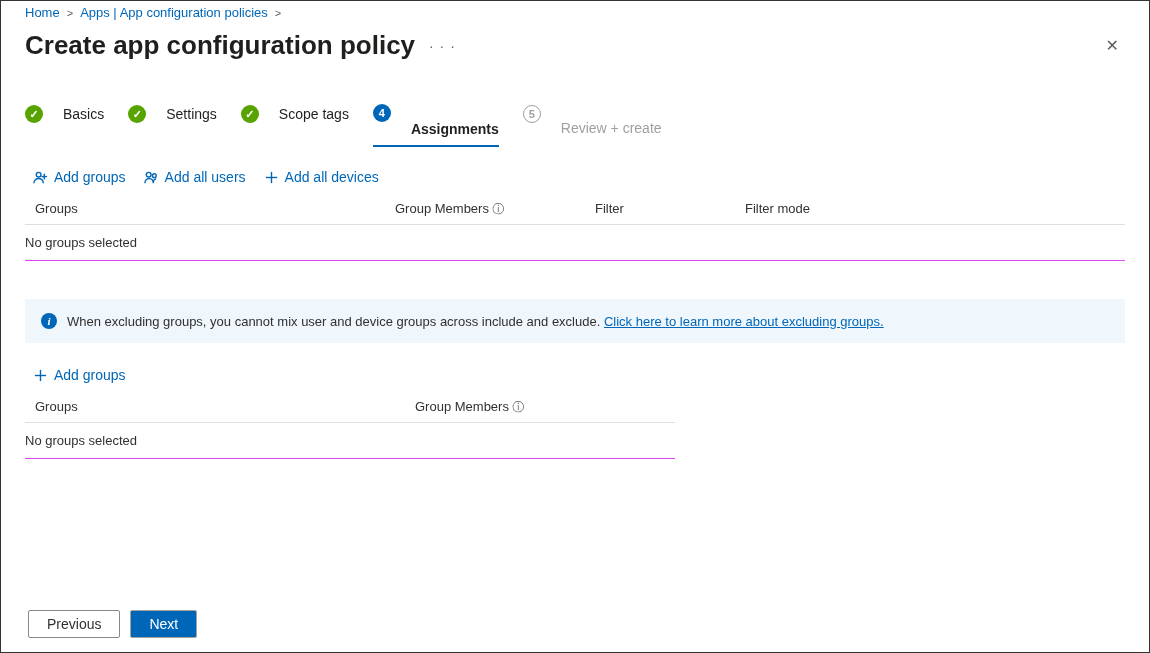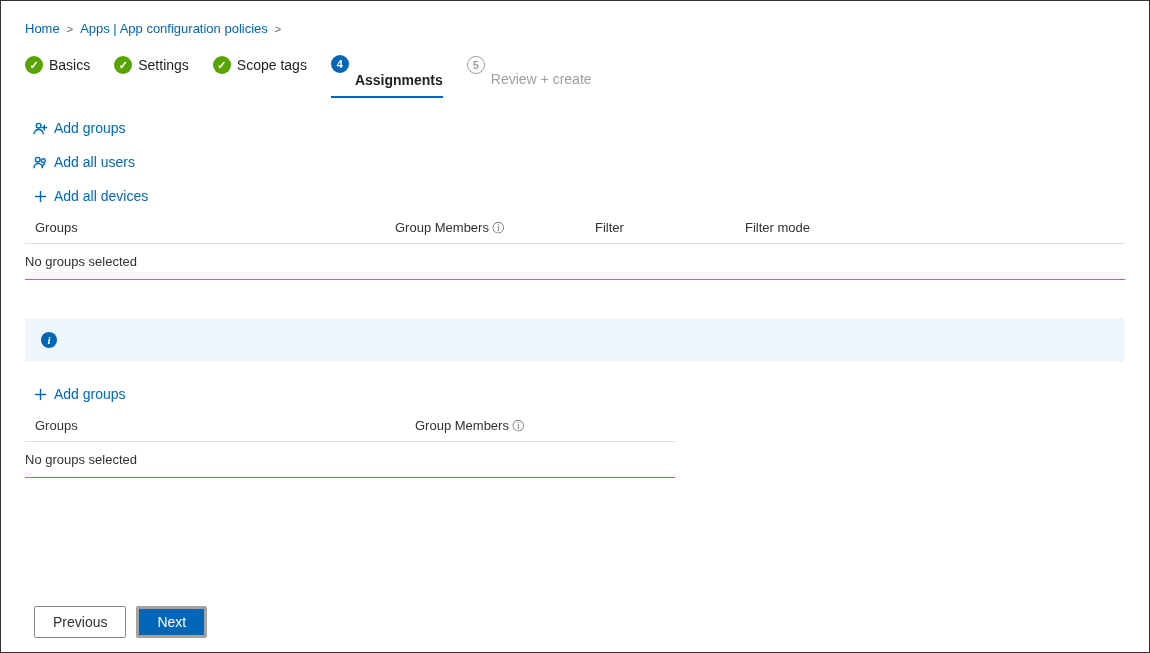--- a/index.html
+++ b/index.html
@@ -1,72 +1,79 @@
 <!DOCTYPE html>
 <html><head>
 <meta charset="utf-8">
 <style>
   * { box-sizing: border-box; margin: 0; padding: 0; font-family: "Segoe UI", Arial, sans-serif; }
   body { width: 1150px; height: 653px; border: 1px solid #333; background: #fff; position: relative; overflow: hidden; color: #323130; }
-  .content { padding: 16px 24px 0 24px; }
+  .content { padding: 0 24px 0 24px; }
   .breadcrumb { font-size: 13px; display: flex; align-items: center; gap: 4px; padding: 4px 0; }
   .breadcrumb a { color: #0067b8; text-decoration: none; }
   .breadcrumb .chev { color: #605e5c; font-size: 11px; padding: 0 3px; }
   .title-row { display: flex; align-items: center; justify-content: space-between; margin-top: 6px; margin-bottom: 28px; }
   .title-left { display: flex; align-items: center; gap: 14px; }
   .page-title { font-size: 26px; font-weight: 600; color: #201f1e; }
   .ellipsis { color:#605e5c; font-size:14px; letter-spacing:1px; }
   .close-x { font-size: 16px; color:#605e5c; padding: 6px; }
   .steps { display:flex; align-items:center; gap: 24px; border-bottom: 0; margin-bottom: 22px; }
-  .step { display:flex; align-items:center; gap:6px; font-size:14px; padding-bottom: 8px; }
+  .step { display:flex; align-items:center; gap:20px; font-size:14px; padding-bottom: 8px; }
   .step .label { color:#201f1e; }
   .step.disabled .label { color:#a19f9d;margin-top:28px; }
   .step.active { border-bottom: 2px solid #0067b8; }
   .step.active .label { font-weight:600;margin-top:32px; }
   .circle { width:18px; height:18px; border-radius:50%; display:flex; align-items:center; justify-content:center; font-size:11px; font-weight:600; color:#fff; }
   .circle.green { background:#57a300; }
   .circle.blue { background:#0067b8; }
   .circle.hollow { background:#fff; border:1px solid #a19f9d; color:#a19f9d; }
   .check::before { content:"✓"; font-size:11px; }
   .section-label { font-size:14px; color:#323130; margin-bottom: 10px; }
-  .action-row { display:flex; gap:18px; margin-bottom: 10px; padding-left: 8px; flex-direction: column;}
+  .action-row { display:flex; gap:18px; margin-bottom: 10px; padding-left: 8px;}
   .action-link { display:flex; align-items:center; gap:6px; color:#0067b8; font-size:14px; cursor:pointer; }
   .action-link svg { width:15px; height:15px; fill:none; stroke:#0067b8; stroke-width:1.5; }
   .table { width:100%; }
   .thead { display:flex; border-bottom:1px solid #e1dfdd; padding: 6px 0; }
   .th { font-size:13px; color:#323130; font-weight: 400; }
   .th.info-icon::after { content:" ⓘ"; font-size:12px; color:#605e5c; }
   .trow { display:flex; border-bottom:1px solid #d946ef; padding: 10px 0; }
   .td { font-size:13px; color:#323130; }
   .c-groups { flex: 0 0 370px; padding-left:10px;}
   .c-members { flex: 0 0 200px; }
   .c-filter { flex: 0 0 150px; }
   .c-mode { flex: 0 0 150px; }
   .section-spacer { height: 24px; }
   .info-banner { background:#eff6fc; padding: 14px 16px; display:flex; align-items:center; gap:10px; font-size:13px; color:#323130; margin-bottom: 24px;}
   .info-banner .i-icon { width:16px; height:16px; border-radius:50%; background:#0067b8; color:#fff; display:flex; align-items:center; justify-content:center; font-size:11px; font-weight:bold; font-style:italic; font-family: Georgia, serif;}
   .info-banner a { color:#0067b8; text-decoration: underline; }
   .excluded-table { width: 650px; }
-  .footer { position:absolute; bottom:0; left:13px; right:0; padding: 10px 20px 14px 20px; display:flex; gap:10px; background:#fff;}
+  .footer { position:absolute; bottom:0; left:7px; right:0; padding: 10px 20px 14px 20px; display:flex; gap:10px; background:#fff;}
   .btn { font-size:14px; padding: 5px 18px; border-radius:2px; cursor:pointer; }
   .btn.secondary { background:#fff; border:1px solid #8a8886; color:#323130; }
-  .btn.primary { background:#0067b8; border:3px solid #a3a3a3; color:#fff; }
+  .btn.primary { background:#0067b8; border:1px solid #a3a3a3; color:#fff; }
 </style>
 </head>
 <body>
 
 <div class="content">
 
   <div class="breadcrumb">
     <a href="#">Home</a>
     <span class="chev">&gt;</span>
     <a href="#">Apps | App configuration policies</a>
     <span class="chev">&gt;</span>
   </div>
 
+  <div class="title-row">
+    <div class="title-left">
+      <h1 class="page-title">Create app configuration policy</h1>
+      <span class="ellipsis">· · ·</span>
+    </div>
+    <span class="close-x">✕</span>
+  </div>
 
   <div class="steps">
     <div class="step">
       <span class="circle green check"></span>
       <span class="label">Basics</span>
     </div>
     <div class="step">
       <span class="circle green check"></span>
       <span class="label">Settings</span>
     </div>
@@ -125,20 +132,23 @@
     </div>
   </div>
 
   <div class="section-spacer"></div>
 
 
   <div style="height:14px"></div>
 
   <div class="info-banner">
     <span class="i-icon">i</span>
+    <span>
+      <span>When excluding groups, you cannot mix user and device groups across include and exclude. </span><a href="#">Click here to learn more about excluding groups.</a>
+    </span>
   </div>
 
   <div class="action-row">
     <div class="action-link">
       <svg viewBox="0 0 16 16">
           <line x1="8" y1="2" x2="8" y2="14"></line>
           <line x1="2" y1="8" x2="14" y2="8"></line>
         </svg>
       <span>Add groups</span>
     </div>

